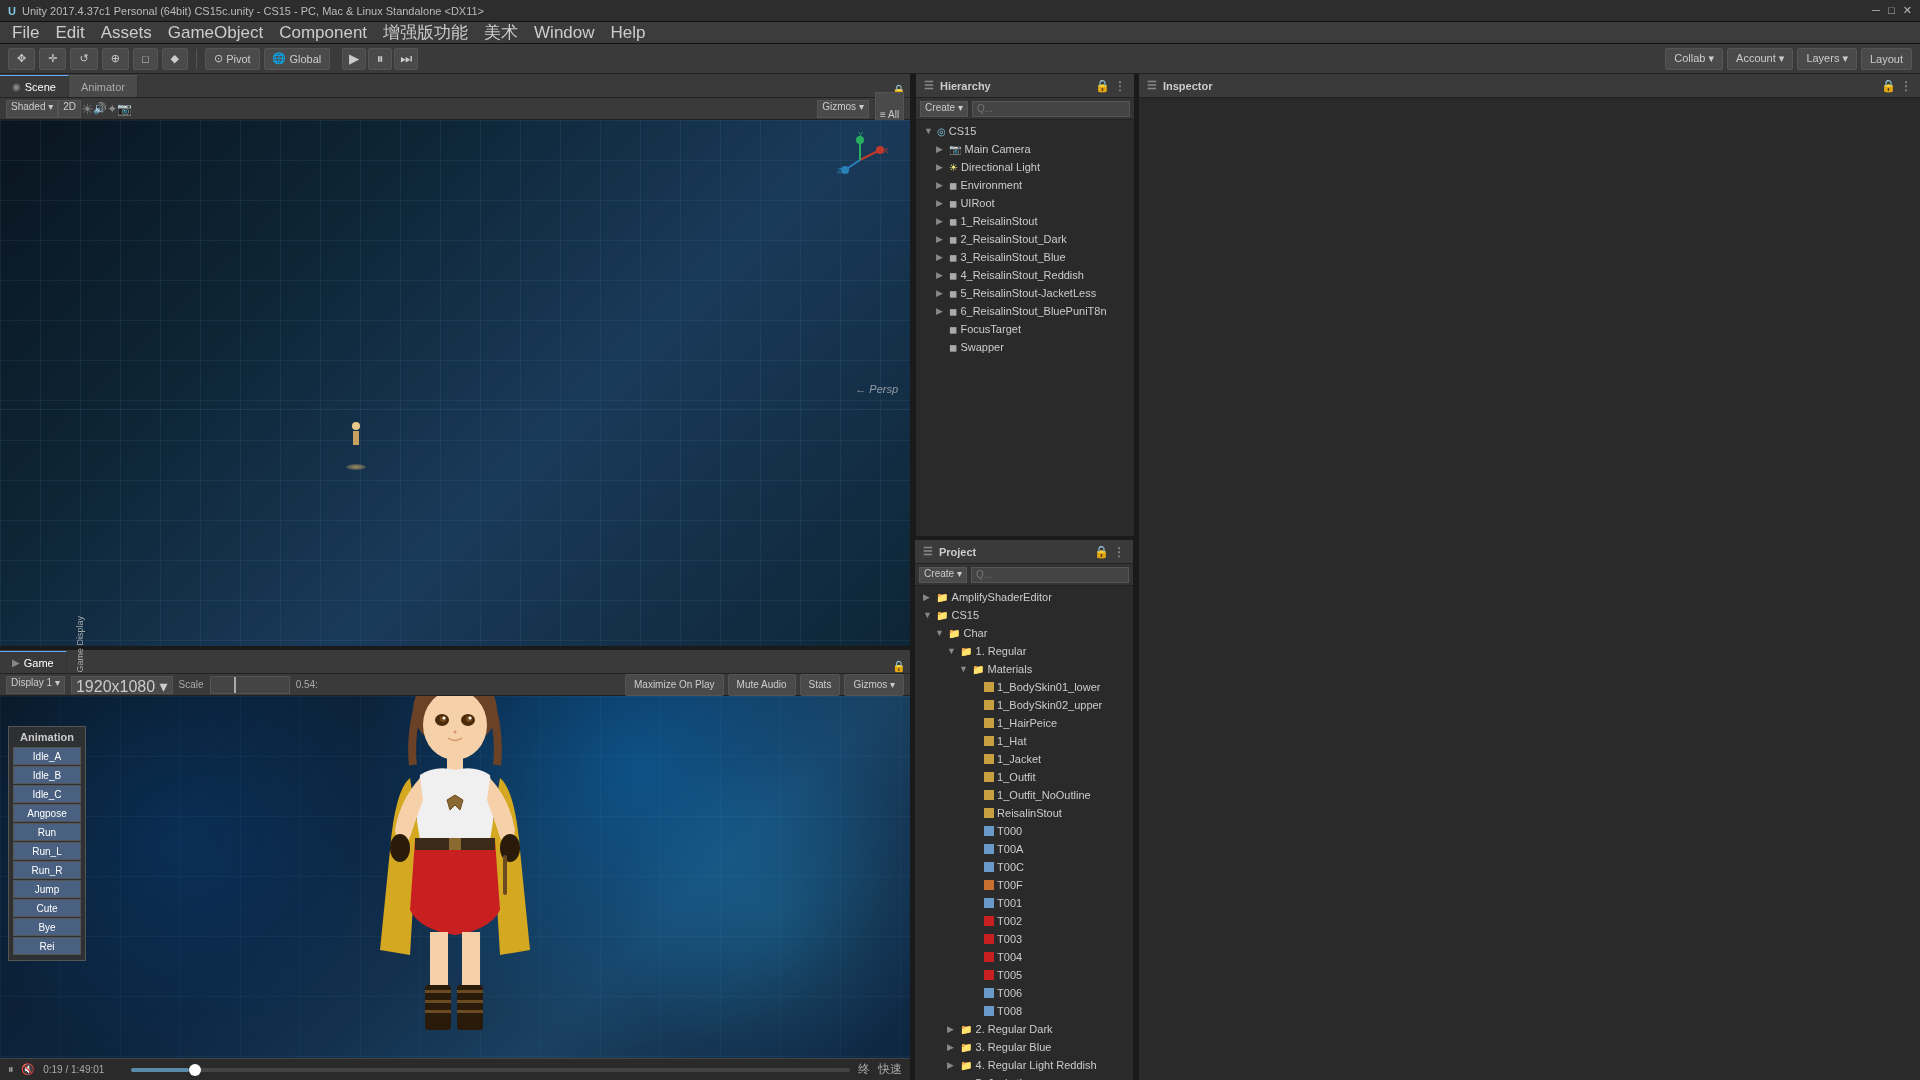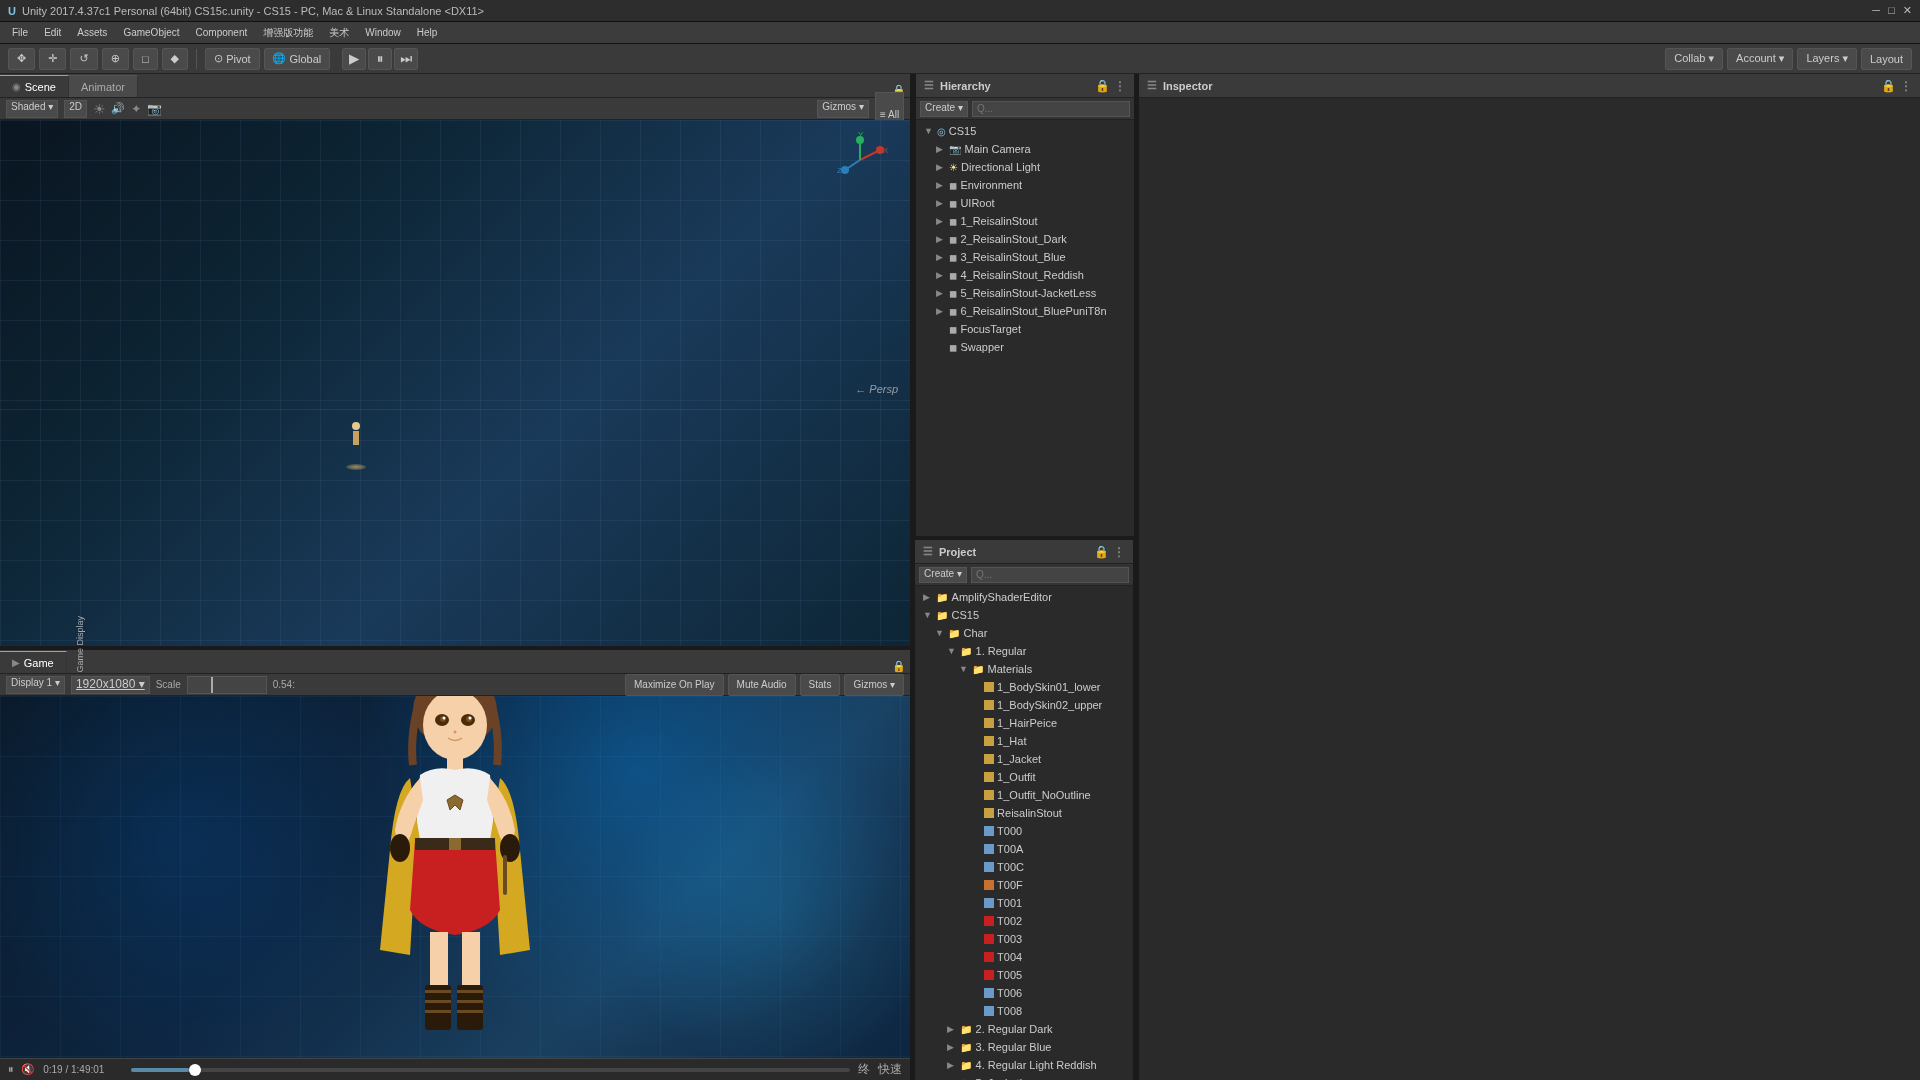--- a/index.html
+++ b/index.html
@@ -34,21 +34,21 @@
     #menubar {
       height: 22px;
       background: #3c3c3c;
       display: flex;
       align-items: center;
       padding: 0 4px;
       border-bottom: 1px solid #111;
     }
     #menubar span {
       padding: 2px 8px;
-      font-size: 10px;
+      font-size: 17px;
       color: #ccc;
       cursor: pointer;
     }
 
     
     #toolbar {
       height: 30px;
       background: #3a3a3a;
       display: flex;
       align-items: center;
@@ -129,21 +129,21 @@
       overflow: hidden;
     }
 
     
     .scene-toolbar {
       height: 22px;
       background: #3a3a3a;
       display: flex;
       align-items: center;
       padding: 0 6px;
-      gap: 6px;
+      gap: 0;
       border-bottom: 1px solid #222;
     }
     .scene-toolbar select, .scene-toolbar span.btn {
       height: 18px;
       background: #4a4a4a;
       border: 1px solid #555;
       color: #ccc;
       font-size: 10px;
       padding: 0 4px;
     }
@@ -576,21 +576,21 @@
         </div>
         <div style="display:flex;align-items:center;margin-left:8px;gap:2px;">
           <span style="color:#aaa;font-size:9px;writing-mode:vertical-rl;transform:rotate(180deg);">Game Display</span>
         </div>
         <div style="margin-left:auto;display:flex;align-items:center;gap:4px;padding-right:4px;">
           <span style="color:#888;cursor:pointer;">🔒</span>
         </div>
       </div>
       <div class="game-toolbar">
         <span style="height:18px;background:#4a4a4a;border:1px solid #555;color:#ccc;font-size:10px;padding:0 4px;cursor:pointer;">Display 1 ▾</span>
-        <span style="height:18px;background:#4a4a4a;border:1px solid #555;color:#ccc;font-size:12px;padding:0 4px;cursor:pointer;text-decoration:underline;">1920x1080 ▾</span>
+        <span style="height:18px;background:#4a4a4a;border:1px solid #555;color:#ccc;font-size:16px;padding:0 4px;cursor:pointer;">1920x1080 ▾</span>
         <span style="color:#aaa;">Scale</span>
         <span style="height:18px;width:80px;background:#444;border:1px solid #555;cursor:pointer;display:inline-block;position:relative;">
           <span style="position:absolute;left:30%;top:0;bottom:0;width:2px;background:#aaa;"></span>
         </span>
         <span style="color:#aaa;">0.54:</span>
         <div style="margin-left:auto;display:flex;gap:4px;">
           <button class="toolbar-btn" style="font-size:10px;">Maximize On Play</button>
           <button class="toolbar-btn" style="font-size:10px;">Mute Audio</button>
           <button class="toolbar-btn" style="font-size:10px;">Stats</button>
           <button class="toolbar-btn" style="font-size:10px;">Gizmos ▾</button>
@@ -653,20 +653,34 @@
 
             <rect x="70" y="320" width="26" height="3" fill="#6a4a20"></rect>
             <rect x="102" y="320" width="26" height="3" fill="#6a4a20"></rect>
             <rect x="70" y="330" width="26" height="3" fill="#6a4a20"></rect>
             <rect x="102" y="330" width="26" height="3" fill="#6a4a20"></rect>
             <rect x="70" y="340" width="26" height="3" fill="#6a4a20"></rect>
             <rect x="102" y="340" width="26" height="3" fill="#6a4a20"></rect>
           </svg>
         </div>
 
+        <div class="animation-panel">
+          <div class="animation-title">Animation</div>
+          <div class="anim-btn">Idle_A</div>
+          <div class="anim-btn">Idle_B</div>
+          <div class="anim-btn">Idle_C</div>
+          <div class="anim-btn">Angpose</div>
+          <div class="anim-btn">Run</div>
+          <div class="anim-btn">Run_L</div>
+          <div class="anim-btn">Run_R</div>
+          <div class="anim-btn">Jump</div>
+          <div class="anim-btn">Cute</div>
+          <div class="anim-btn">Bye</div>
+          <div class="anim-btn">Rei</div>
+        </div>
       </div>
 
       <div class="timeline-bar">
         <span style="cursor:pointer;color:#aaa;">⏸</span>
         <span style="cursor:pointer;color:#aaa;">🔇</span>
         <span style="font-size:10px;color:#aaa;min-width:80px;">0:19 / 1:49:01</span>
         <div class="timeline-progress">
           <div class="timeline-filled"></div>
           <div class="timeline-thumb"></div>
         </div>

